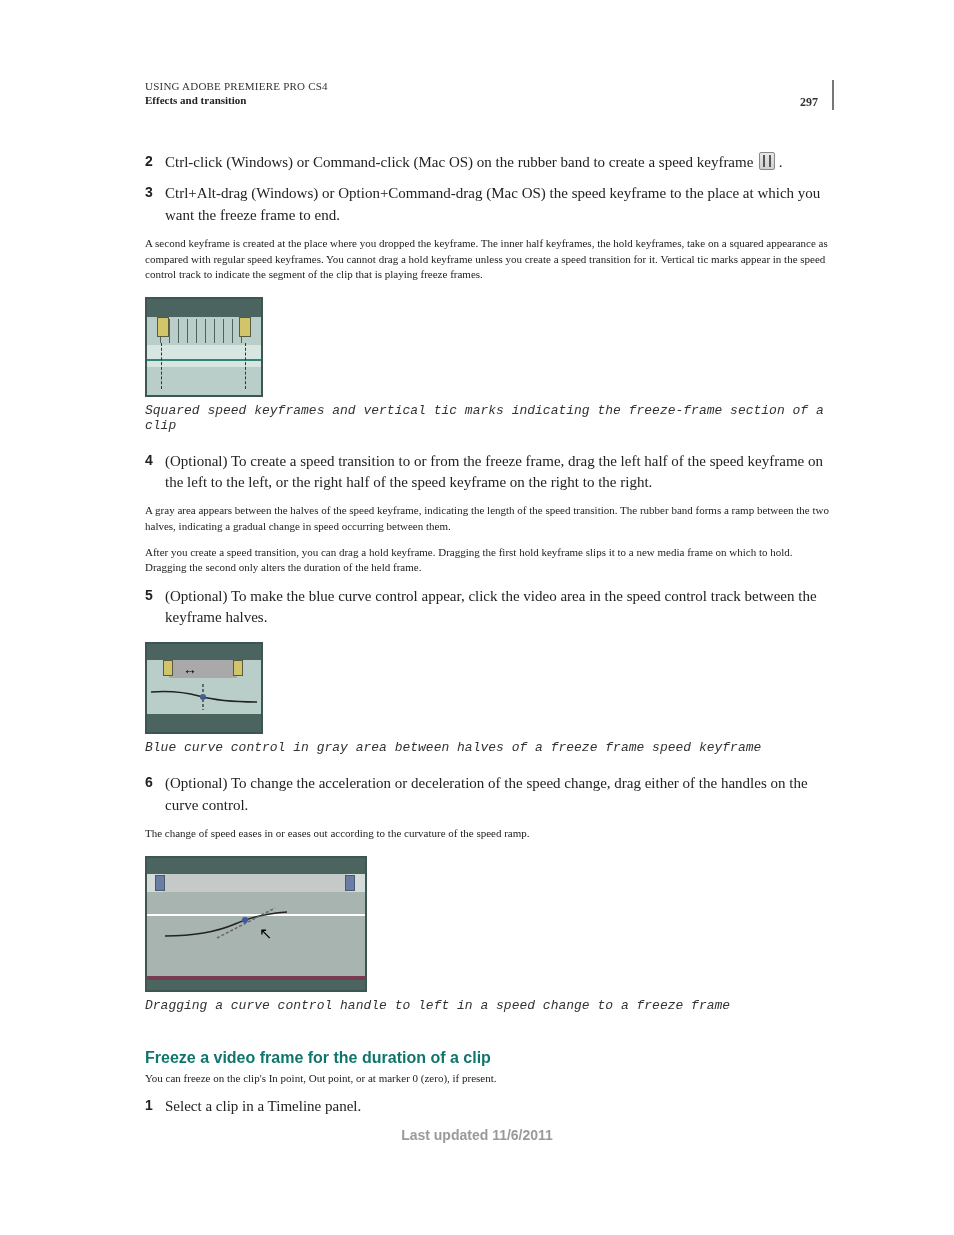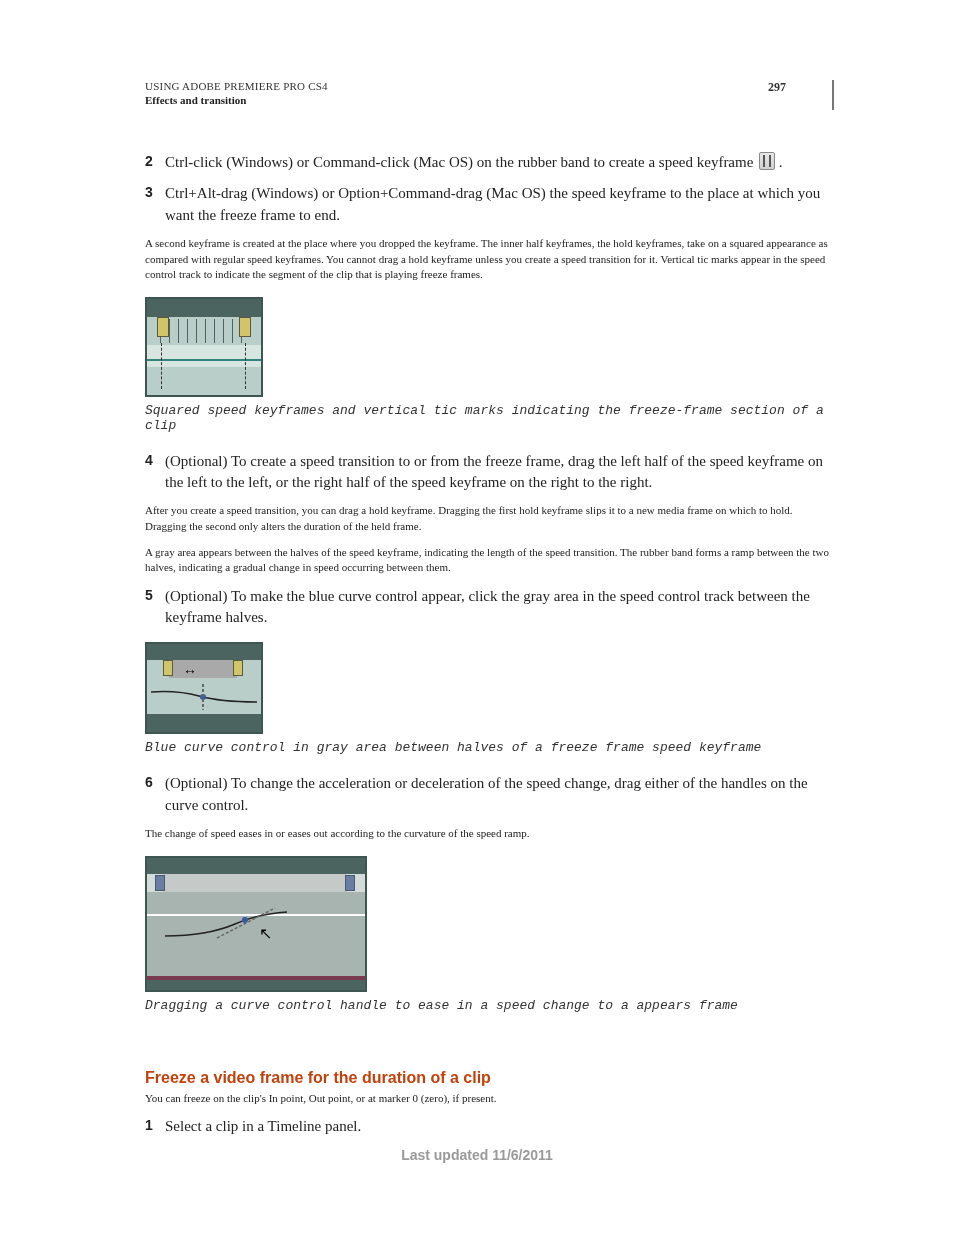--- a/index.html
+++ b/index.html
@@ -18,21 +18,21 @@
   }
   .header-row {
     display: flex;
     justify-content: space-between;
     align-items: flex-start;
     margin-bottom: 4px;
   }
   .header-left { font-size: 11px; letter-spacing: 0.02em; color: #333; }
   .header-sub { font-size: 11px; font-weight: bold; color: #222; margin-top: 2px; }
   .page-number { font-size: 12px; font-weight: bold; color: #333; padding-right: 6px; }
-  .pagenum-block { display: flex; align-items: flex-start; gap: 32px; }
+  .pagenum-block { display: flex; align-items: flex-end; }
   .pagenum-rule { width: 2px; background: #777; margin-left: 8px; height: 30px; }
 
   ol.steps {
     list-style: none;
     padding: 0;
     margin: 42px 0 0 0;
   }
   ol.steps > li {
     display: flex;
     margin-bottom: 10px;
@@ -67,22 +67,22 @@
     color: #333;
     margin-top: 4px;
     margin-bottom: 18px;
     font-family: Liberation Mono, monospace;
   }
 
   h3.subhead {
     font-family: "Myriad Pro", Helvetica, Arial, sans-serif;
     font-weight: bold;
     font-size: 16px;
-    margin: 56px 0 4px 0;
-    color: #c2410c;
+    margin: 36px 0 4px 0;
+    color: #0f766e;
   }
 
   .footer {
     position: absolute;
     left: 0; right: 0;
     bottom: 24px;
     text-align: center;
     font-family: "Myriad Pro", Helvetica, Arial, sans-serif;
     font-weight: bold;
     font-size: 14px;
@@ -220,27 +220,27 @@
   </div>
   <div class="figcap">Squared speed keyframes and vertical tic marks indicating the freeze-frame section of a clip</div>
 
   <ol class="steps" style="margin-top:0">
     <li>
       <span class="step-num">4</span>
       <span class="step-body">(Optional) To create a speed transition to or from the freeze frame, drag the left half of the speed keyframe on the left to the left, or the right half of the speed keyframe on the right to the right.</span>
     </li>
   </ol>
 
+  <p class="body">A gray area appears between the halves of the speed keyframe, indicating the length of the speed transition. The rubber band forms a ramp between the two halves, indicating a gradual change in speed occurring between them.</p>
   <p class="body">After you create a speed transition, you can drag a hold keyframe. Dragging the first hold keyframe slips it to a new media frame on which to hold. Dragging the second only alters the duration of the held frame.</p>
-  <p class="body">A gray area appears between the halves of the speed keyframe, indicating the length of the speed transition. The rubber band forms a ramp between the two halves, indicating a gradual change in speed occurring between them.</p>
 
   <ol class="steps" style="margin-top:10px">
     <li>
       <span class="step-num">5</span>
-      <span class="step-body">(Optional) To make the blue curve control appear, click the gray area in the speed control track between the keyframe halves.</span>
+      <span class="step-body">(Optional) To make the blue curve control appear, click the video area in the speed control track between the keyframe halves.</span>
     </li>
   </ol>
 
   <div class="figure">
     <div class="fig2">
       <div class="topbar"></div>
       <div class="gray"></div>
       <div class="kf left"></div>
         <div class="kf right"></div>
       <div class="arrow">↔</div>
@@ -273,21 +273,21 @@
       <div class="whiteline"></div>
       <div class="botbar"></div>
       <svg class="curve" width="218" height="132">
         <path d="M18 78 Q60 78 88 66 Q110 56 140 54"></path>
         <path class="hdl" d="M70 80 L128 50"></path>
         <circle class="dot" cx="98" cy="62" r="3"></circle>
       </svg>
       <div class="cursor-arrow" style="left:112px;top:66px;">↖</div>
     </div>
   </div>
-  <div class="figcap">Dragging a curve control handle to ease in a speed change to a appears frame</div>
+  <div class="figcap">Dragging a curve control handle to left in a speed change to a freeze frame</div>
 
   <h3 class="subhead">Freeze a video frame for the duration of a clip</h3>
   <p class="body" style="margin-top:2px">You can freeze on the clip's In point, Out point, or at marker 0 (zero), if present.</p>
 
   <ol class="steps" style="margin-top:10px">
     <li>
       <span class="step-num">1</span>
       <span class="step-body">Select a clip in a Timeline panel.</span>
     </li>
   </ol>

